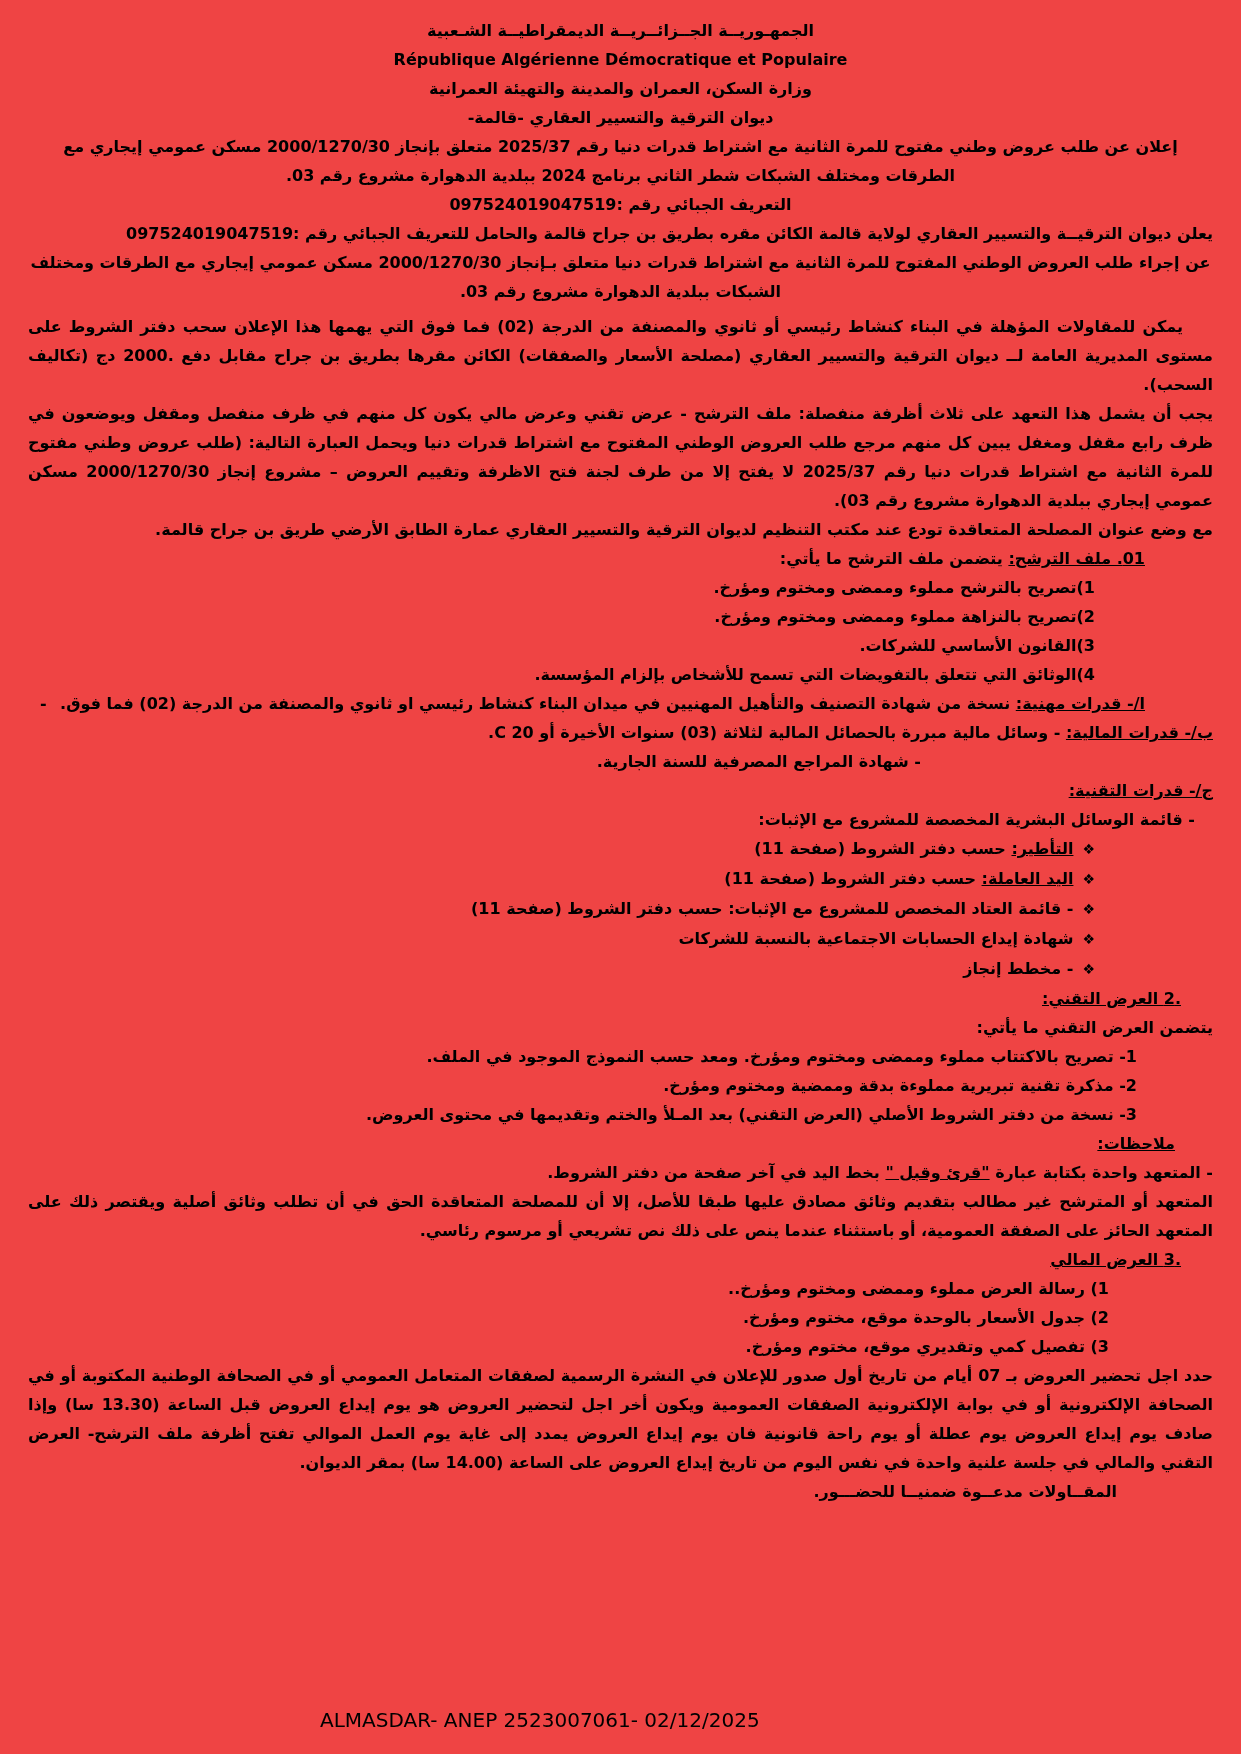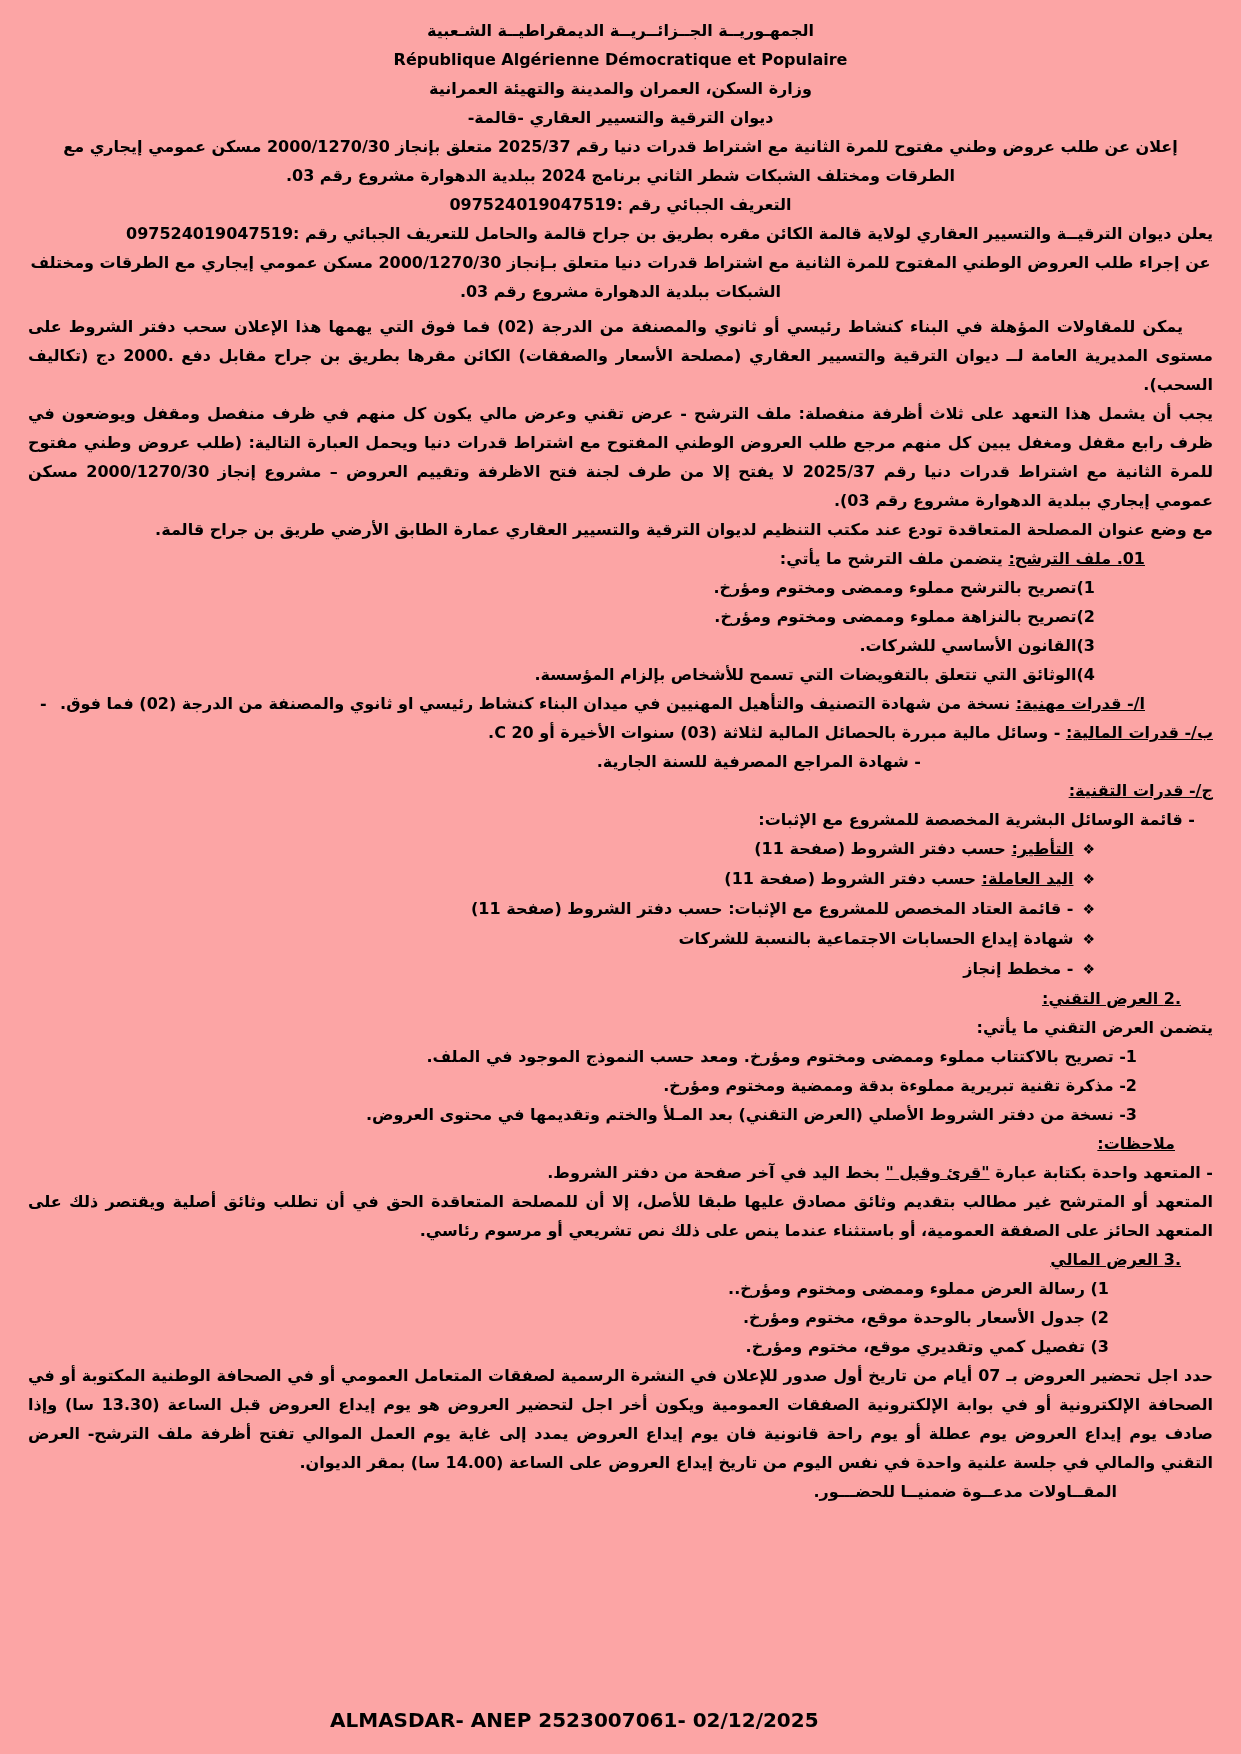--- a/index.html
+++ b/index.html
@@ -1,19 +1,19 @@
 <!DOCTYPE html>
 <html lang="ar" dir="rtl"><head>
 <meta charset="utf-8">
 <style>
   html,body{margin:0;padding:0;background:#ffffff;}
   .page{
     position:relative;
     width:1241px;height:1754px;
-    background:#fca5a5;color:#000;
+    background:#ef4444;color:#000;
     font-family:"DejaVu Sans",sans-serif;
     direction:rtl;
     overflow:hidden;
   }
   .content{
     padding:16px 28px 0 28px;
     font-size:16px;
     font-weight:bold;
     line-height:29px;
   }
@@ -36,24 +36,24 @@
   .mt6{margin-top:6px;}
   .dash-line{position:relative;}
   .dash-marker{
     position:absolute;left:12px;top:0;
     font-weight:bold;
   }
   .diamond{margin-right:118px;text-align:right;}
   .diamond-icon{margin-left:9px;font-size:14px;}
   .footer{
     position:absolute;
-    left:330px;top:1708px;
+    left:320px;top:1708px;
     direction:ltr;text-align:left;
     font-family:"DejaVu Sans",sans-serif;
-    font-size:20px;font-weight:bold;
+    font-size:20px;font-weight:normal;
     letter-spacing:0px;
     white-space:nowrap;
   }
 </style>
 </head>
 <body>
 
 <div class="page">
   <div class="content">
 

